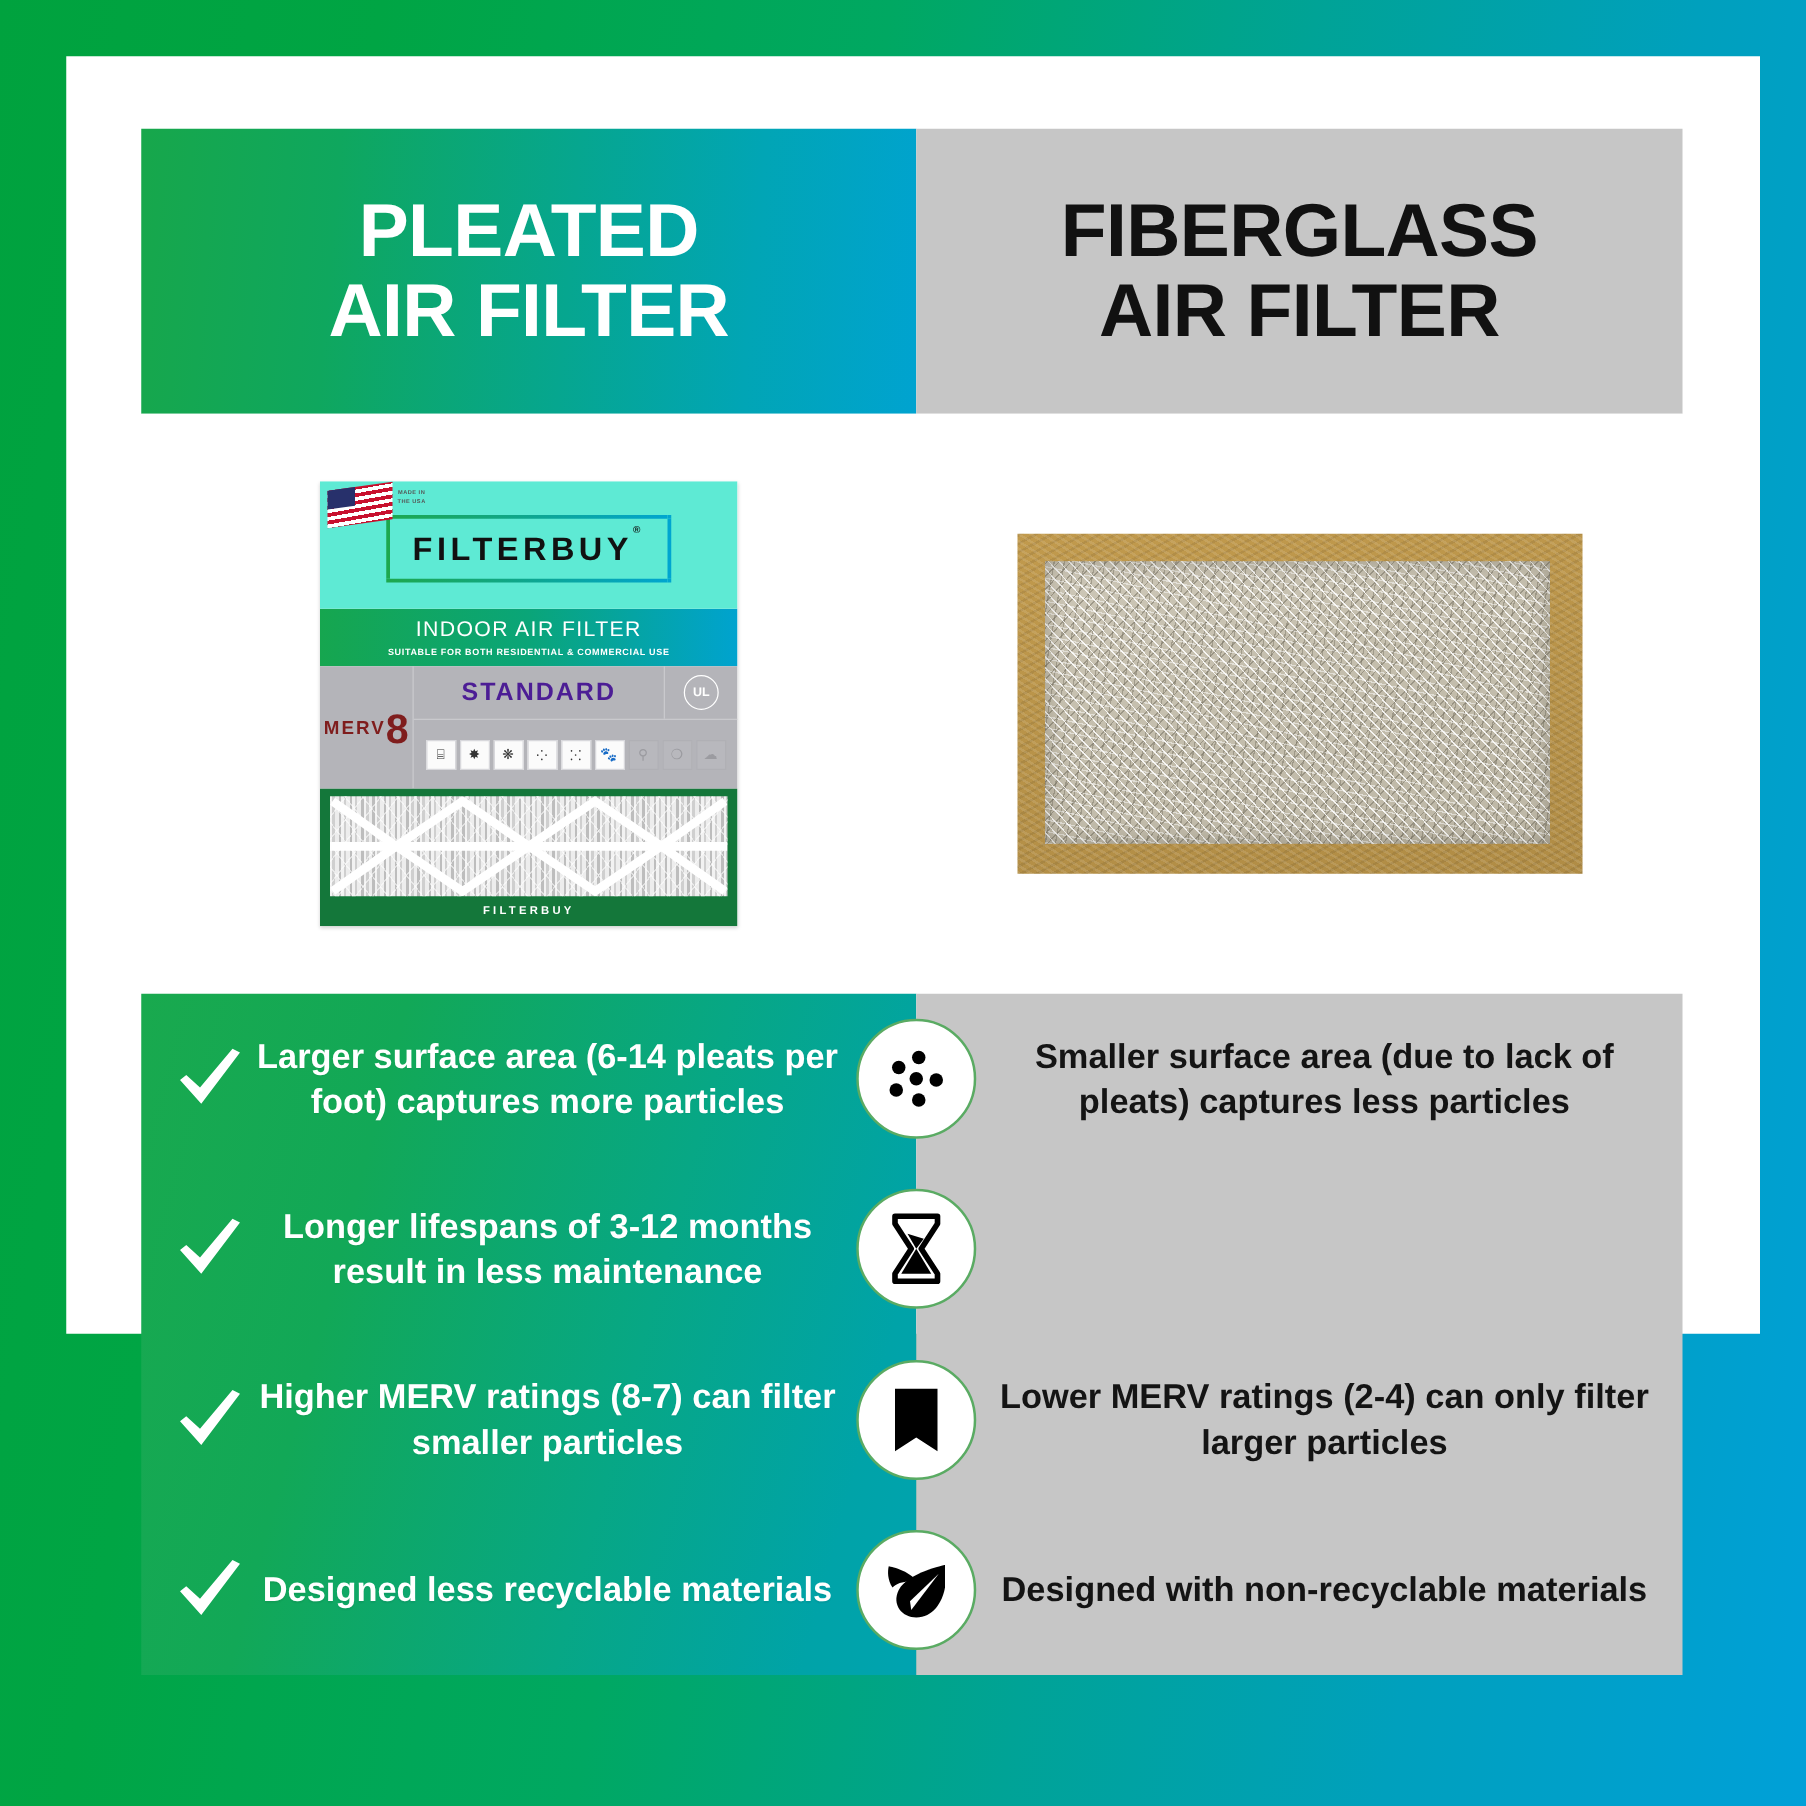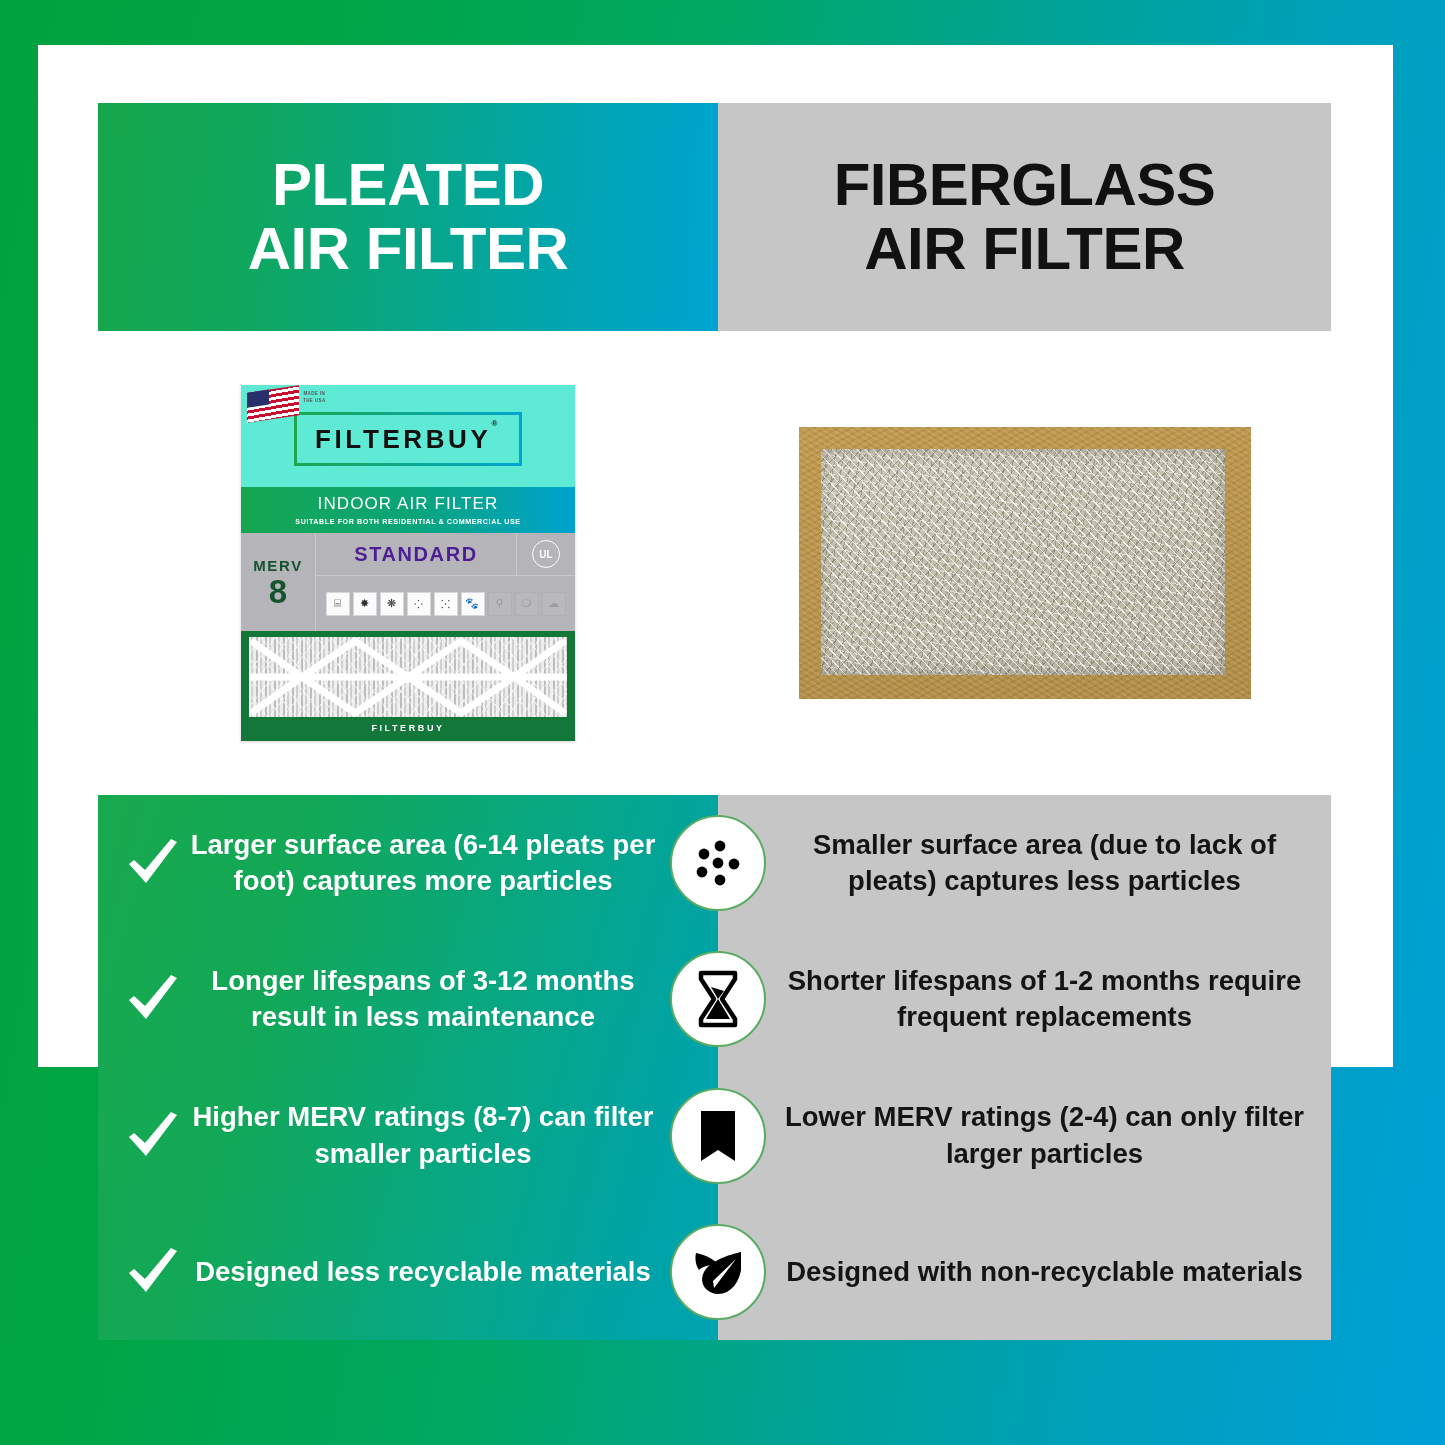--- a/index.html
+++ b/index.html
@@ -17,21 +17,21 @@
   
   #infographic {
     position: relative;
     width: 1445px;
     height: 1445px;
     box-sizing: border-box;
     background: linear-gradient(100deg, #00a23e 0%, #00a544 18%, #00a862 42%, #00a396 62%, #00a0bd 80%, #00a0d8 100%);
   }
   #canvas {
     position: absolute;
-    left: 38px;
+    left: 53px;
     top: 45px;
     width: 1355px;
     height: 1022px;
     background: #ffffff;
     box-sizing: border-box;
   }
 
   
   .header-row {
     position: absolute;
@@ -169,24 +169,24 @@
     margin-top: 3px;
   }
   .fb-mid {
     height: 98px;
     background: #b4b4b9;
     display: flex;
   }
   .fb-merv {
     width: 74px;
     display: flex;
-    flex-direction: column;
-    align-items: center;
-    justify-content: center;
-    color: #14532d;
+    flex-direction: row;
+    align-items: center;
+    justify-content: center;
+    color: #7f1d1d;
     border-right: 1px solid #c9c9cd;
   }
   .fb-merv-label { font-size: 15px; font-weight: bold; letter-spacing: 1.6px; }
   .fb-merv-num { font-size: 33px; font-weight: bold; line-height: 1; margin-top: 1px; }
   .fb-mid-right { flex: 1; display: flex; flex-direction: column; }
   .fb-standard-row { height: 42px; display: flex; border-bottom: 1px solid #c9c9cd; }
   .fb-standard {
     flex: 1;
     color: #4c1d95;
     font-size: 20px;
@@ -526,23 +526,20 @@
 
         <div class="row">
           <div class="row-left">
             <div class="check">
               <svg viewBox="0 0 56 52">
                 <path d="M4 27 L21 46 L52 5 L46 2 L20 33 L9 23 Z" fill="#ffffff"></path>
               </svg>
             </div>
             <div class="text-left">Longer lifespans of 3-12 months result in less maintenance</div>
           </div>
-          <div class="row-right">
-            <div class="text-right">Shorter lifespans of 1-2 months require frequent replacements</div>
-          </div>
           <div class="row-icon">
             <svg width="54" height="60" viewBox="0 0 54 60">
               <path d="M10 4 H44 V10 L31 30 L44 50 V56 H10 V50 L23 30 L10 10 Z" fill="none" stroke="#000" stroke-width="4.5" stroke-linejoin="round"></path>
               <path d="M27 30 L39 50 H15 Z" fill="#000"></path>
               <path d="M27 30 L20 18 L33 22 Z" fill="#000"></path>
             </svg>
           </div>
         </div>
 
         <div class="row">

